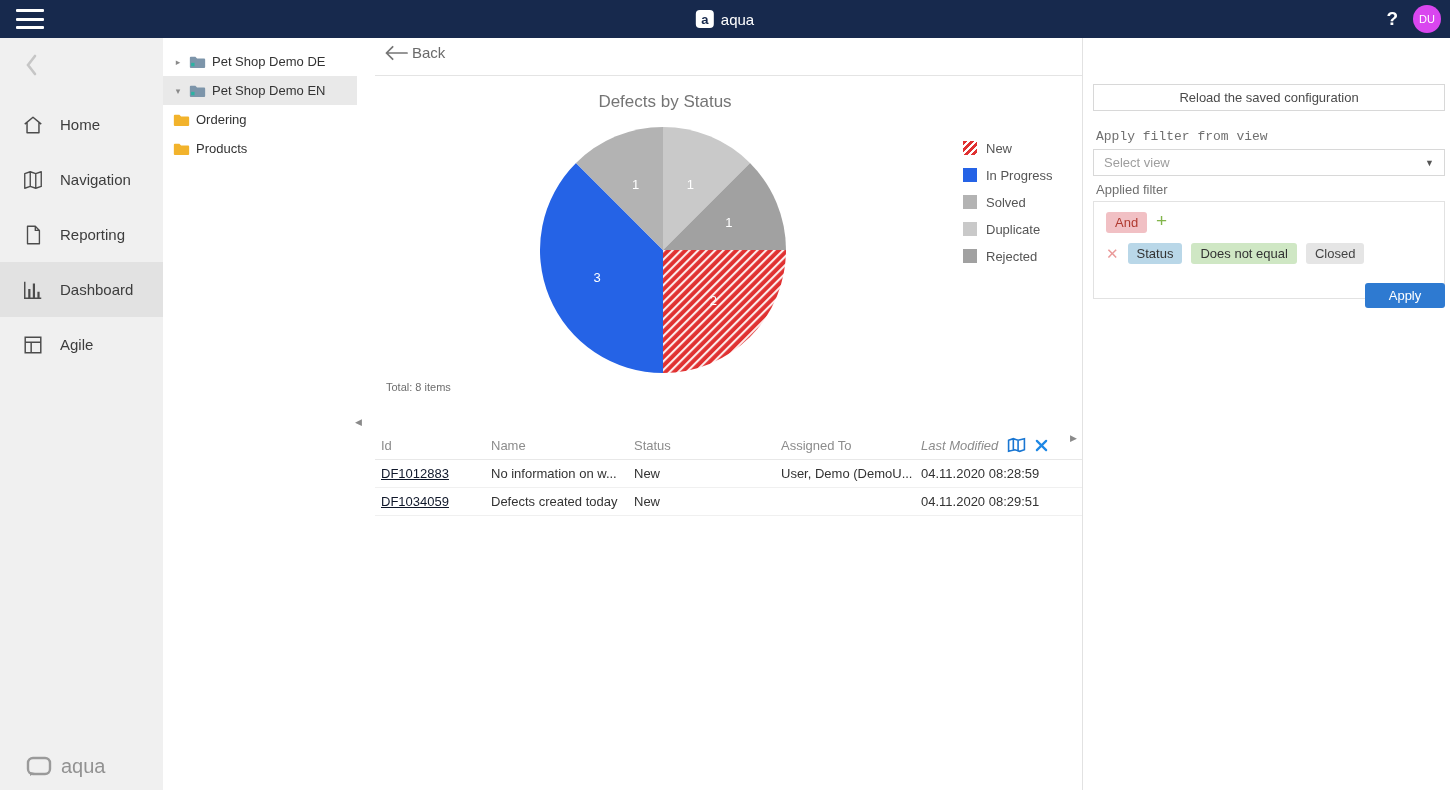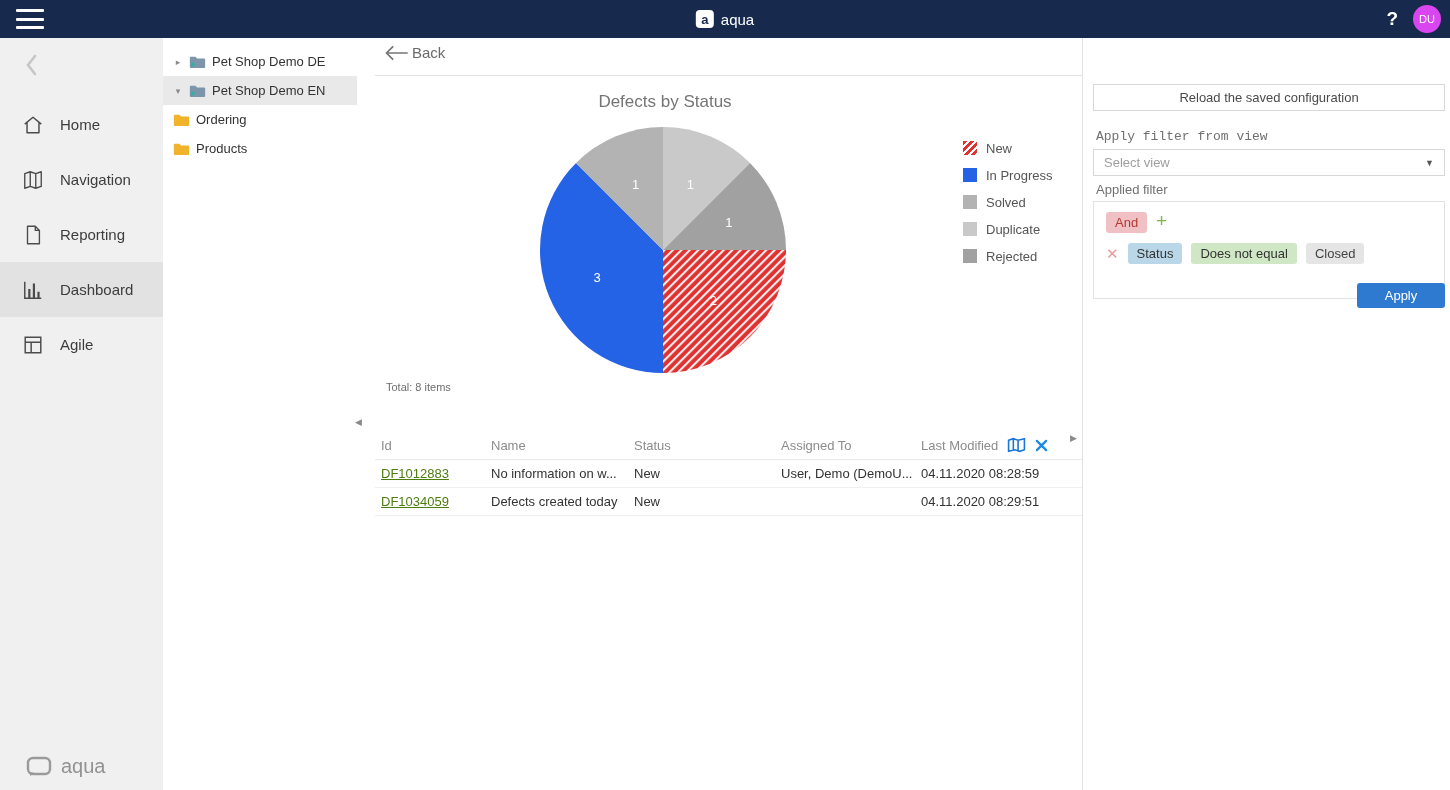--- a/index.html
+++ b/index.html
@@ -51,23 +51,23 @@
   .legend-row { display:flex; align-items:center; gap:9px; height:18px; margin-bottom:9px;
                 font-size:13px; color:#555; }
   .swatch { width:14px; height:14px; flex:none; }
   .total-label { position:absolute; left:386px; top:381px; font-size:11px; color:#6e6e6e; }
 
   
   .table { position:absolute; left:375px; top:431px; width:707px; font-size:13px; }
   .t-head, .t-row { display:grid; grid-template-columns:110px 143px 147px 140px auto;
                     align-items:center; padding-left:6px; }
   .t-head { height:29px; color:#8c8c8c; border-bottom:1px solid #e8e8e8; }
-  .t-head .lm { display:flex; align-items:center; gap:9px; }
+  .t-head .lm { display:flex; align-items:center; gap:9px;font-style:italic; }
   .t-row { height:28px; border-bottom:1px solid #f0f0f0; color:#333; }
-  .t-row a { color:#4d7c0f; text-decoration:underline; cursor:pointer; }
+  .t-row a { color:#0f172a; text-decoration:underline; cursor:pointer; }
   .cell-ellipsis { white-space:nowrap; overflow:hidden; text-overflow:ellipsis; padding-right:8px; }
   .panel-arrow { position:absolute; color:#8a8a8a; font-size:9px; cursor:pointer; }
 
   
   .rpanel { position:absolute; left:1082px; top:38px; width:368px; height:752px;
             border-left:1px solid #e2e2e2; background:#fff; }
   .reload-btn { position:absolute; left:10px; top:46px; width:352px; height:27px; background:#fff;
                 border:1px solid #d8d8d8; font-size:13px; color:#4a4a4a; cursor:pointer;
                 font-family:"Liberation Sans", sans-serif; }
   .lbl1 { position:absolute; left:13px; top:91px; font-size:13px; color:#707070;font-family:Liberation Mono, monospace; }
@@ -79,21 +79,21 @@
   .filter-box { position:absolute; left:10px; top:163px; width:352px; height:98px; border:1px solid #e2e2e2; }
   .and-chip { position:absolute; left:12px; top:10px; background:#f1c0c4; color:#b0392f;
               font-size:13px; padding:3px 9px; border-radius:3px; cursor:pointer; }
   .plus { position:absolute; left:62px; top:8px; color:#82b54b; font-size:19px; cursor:pointer; }
   .cond-row { position:absolute; left:12px; top:41px; display:flex; align-items:center; gap:9px; }
   .x-icon { color:#ea9a9a; font-size:15px; cursor:pointer; }
   .chip { font-size:13px; padding:3px 9px; border-radius:3px; cursor:pointer; color:#333; }
   .chip.field { background:#b9d7e8; }
   .chip.op { background:#cfe7c4; }
   .chip.val { background:#e5e5e5; color:#444; }
-  .apply-btn { position:absolute; right:5px; top:245px; width:88px; height:25px; background:#2e7ad1;
+  .apply-btn { position:absolute; right:5px; top:245px; width:80px; height:25px; background:#2e7ad1;
                color:#fff; border:none; border-radius:3px; font-size:13px; cursor:pointer;
                font-family:"Liberation Sans", sans-serif; }
 </style>
 </head>
 <body>
 
 <div class="app">
 
   <div class="topbar">
     <div class="hamburger">

